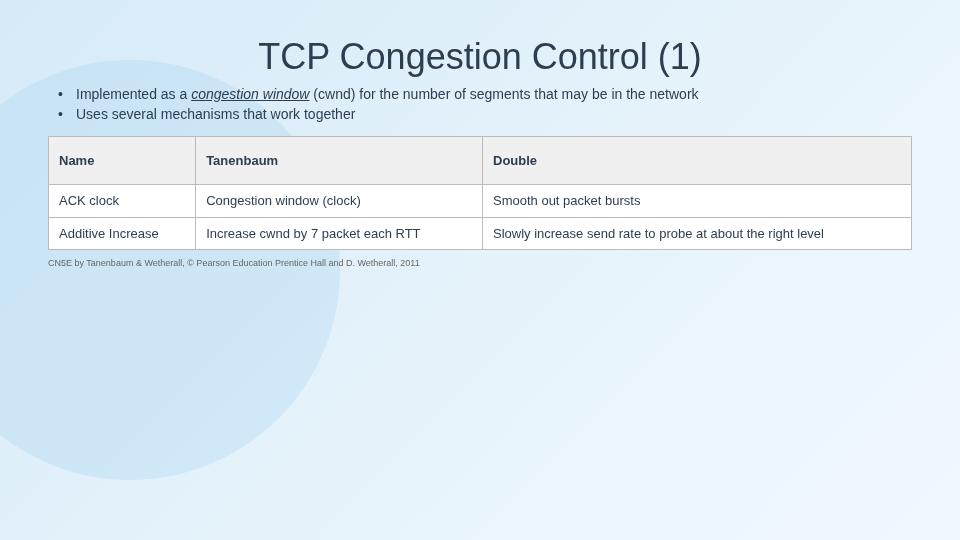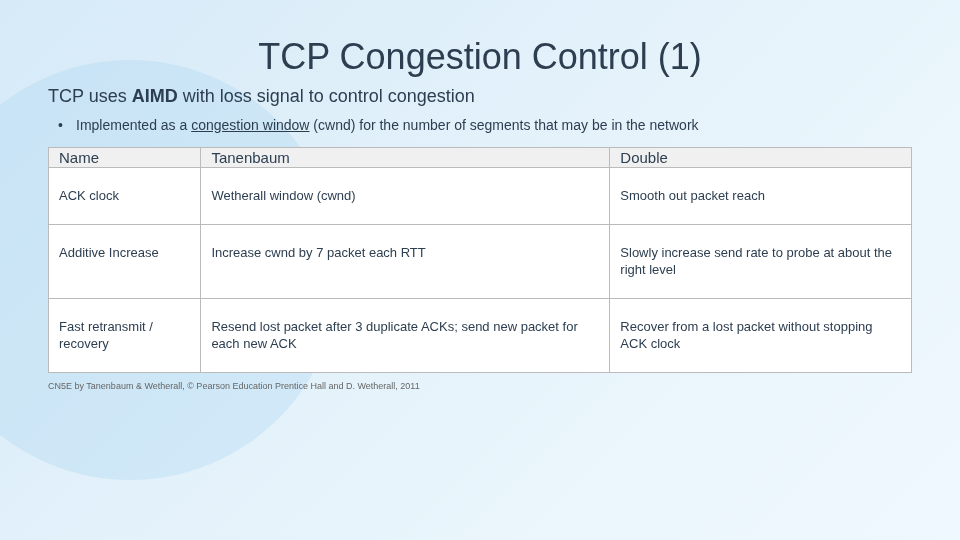--- a/index.html
+++ b/index.html
@@ -75,42 +75,43 @@
 
     .bullet-list li::before {
       content: '•';
       position: absolute;
       left: 0;
       color: #2c3e50;
     }
 
     .bullet-list li u {
       text-decoration: underline;
+      font-style: italic;
     }
 
     table {
       width: 100%;
       border-collapse: collapse;
       background: white;
       font-size: 13px;
       color: #2c3e50;
     }
 
     table th {
       background: #f0f0f0;
       border: 1px solid #bbb;
-      padding: 1px 10px;
-      font-weight: 400;
+      padding: 16px 10px;
+      font-weight: 700;
       text-align: left;
-      font-size: 15px;
+      font-size: 13px;
     }
 
     table td {
       border: 1px solid #bbb;
-      padding: 19px 10px;
+      padding: 7px 10px;
       vertical-align: top;
       line-height: 1.35;
     }
 
     .footer-text {
       text-align: left;
       font-size: 9px;
       color: #666;
       margin-top: 8px;
     }
@@ -118,49 +119,42 @@
 </head>
 <body>
 
 <div class="slide-bg"></div>
 <div class="deco-circle"></div>
 
 <div class="slide-content">
 
   <h1 class="slide-title">TCP Congestion Control (1)</h1>
 
-  <p class="slide-subtitle">
-    <span>TCP uses </span><strong>AIMD</strong><span> with loss signal to control congestion</span>
-  </p>
 
   <ul class="bullet-list">
     <li>Implemented as a <u>congestion window</u> (cwnd) for the number of segments that may be in the network</li>
+    <li>Uses several mechanisms that work together</li>
   </ul>
 
   <table>
     <thead>
       <tr>
         <th>Name</th>
         <th>Tanenbaum</th>
         <th>Double</th>
       </tr>
     </thead>
     <tbody>
       <tr>
         <td>ACK clock</td>
-        <td>Wetherall window (cwnd)</td>
-        <td>Smooth out packet reach</td>
+        <td>Congestion window (clock)</td>
+        <td>Smooth out packet bursts</td>
       </tr>
       <tr>
         <td>Additive Increase</td>
         <td>Increase cwnd by 7 packet each RTT</td>
         <td>Slowly increase send rate to probe at about the right level</td>
-      </tr>
-      <tr>
-        <td>Fast retransmit / recovery</td>
-        <td>Resend lost packet after 3 duplicate ACKs; send new packet for each new ACK</td>
-        <td>Recover from a lost packet without stopping ACK clock</td>
       </tr>
     </tbody>
   </table>
 
   <p class="footer-text">CN5E by Tanenbaum &amp; Wetherall, © Pearson Education Prentice Hall and D. Wetherall, 2011</p>
 </div>
 
 </body></html>

